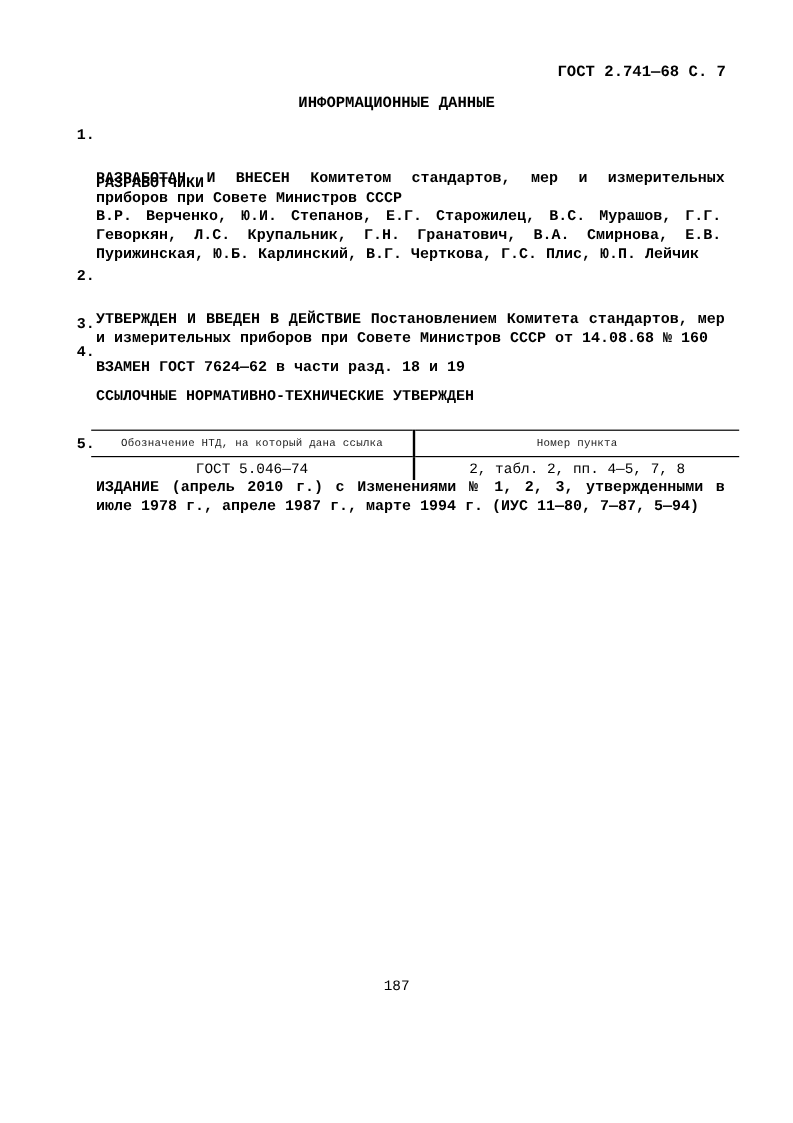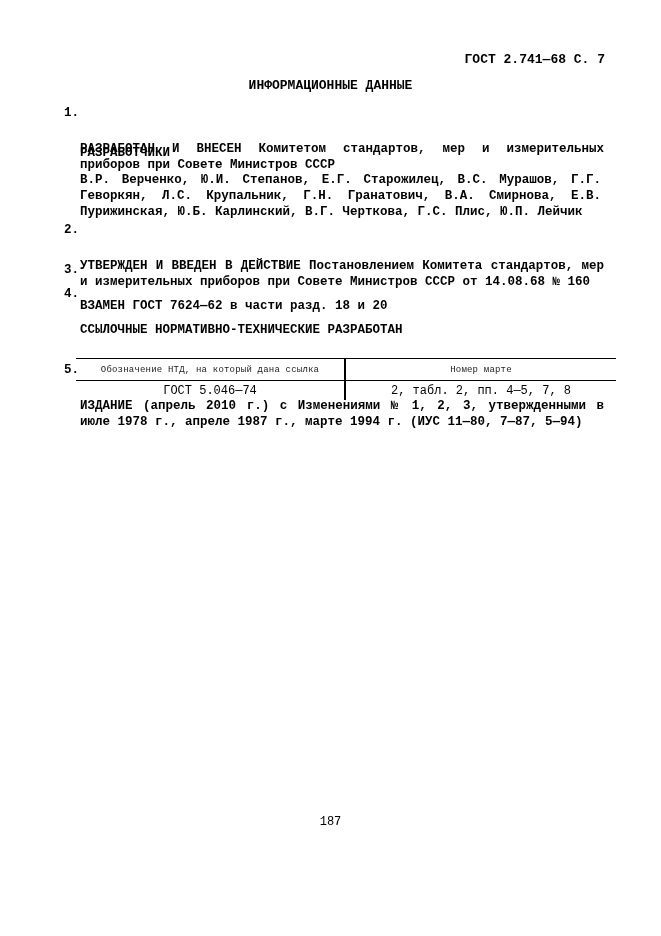--- a/index.html
+++ b/index.html
@@ -39,33 +39,33 @@
 <div class="abs sub" style="top:145px;">РАЗРАБОТЧИКИ</div>
 <div class="abs sub" style="top:172px;">В.Р. Верченко, Ю.И. Степанов, Е.Г. Старожилец, В.С. Мурашов, Г.Г. Геворкян, Л.С. Крупальник, Г.Н. Гранатович, В.А. Смирнова, Е.В. Пурижинская, Ю.Б. Карлинский, В.Г. Черткова, Г.С. Плис, Ю.П. Лейчик</div>
 
 <div class="abs item" style="top:222px;">
   <span class="num">2.</span>
   <div class="body">УТВЕРЖДЕН И ВВЕДЕН В ДЕЙСТВИЕ Постановлением Комитета стандартов, мер и измерительных приборов при Совете Министров СССР от 14.08.68 № 160</div>
 </div>
 
 <div class="abs item" style="top:262px;">
   <span class="num">3.</span>
-  <div class="body">ВЗАМЕН ГОСТ 7624—62 в части разд. 18 и 20</div>
+  <div class="body">ВЗАМЕН ГОСТ 7624—62 в части разд. 18 и 19</div>
 </div>
 
 <div class="abs item" style="top:286px;">
   <span class="num">4.</span>
-  <div class="body">ССЫЛОЧНЫЕ НОРМАТИВНО-ТЕХНИЧЕСКИЕ РАЗРАБОТАН</div>
+  <div class="body">ССЫЛОЧНЫЕ НОРМАТИВНО-ТЕХНИЧЕСКИЕ УТВЕРЖДЕН</div>
 </div>
 
 <table class="ref">
   <thead>
     <tr>
       <th class="c1">Обозначение НТД, на который дана ссылка</th>
-      <th>Номер марте</th>
+      <th>Номер пункта</th>
     </tr>
   </thead>
   <tbody>
     <tr>
       <td class="c1">ГОСТ 5.046—74</td>
       <td>2, табл. 2, пп. 4—5, 7, 8</td>
     </tr>
   </tbody>
 </table>
 

